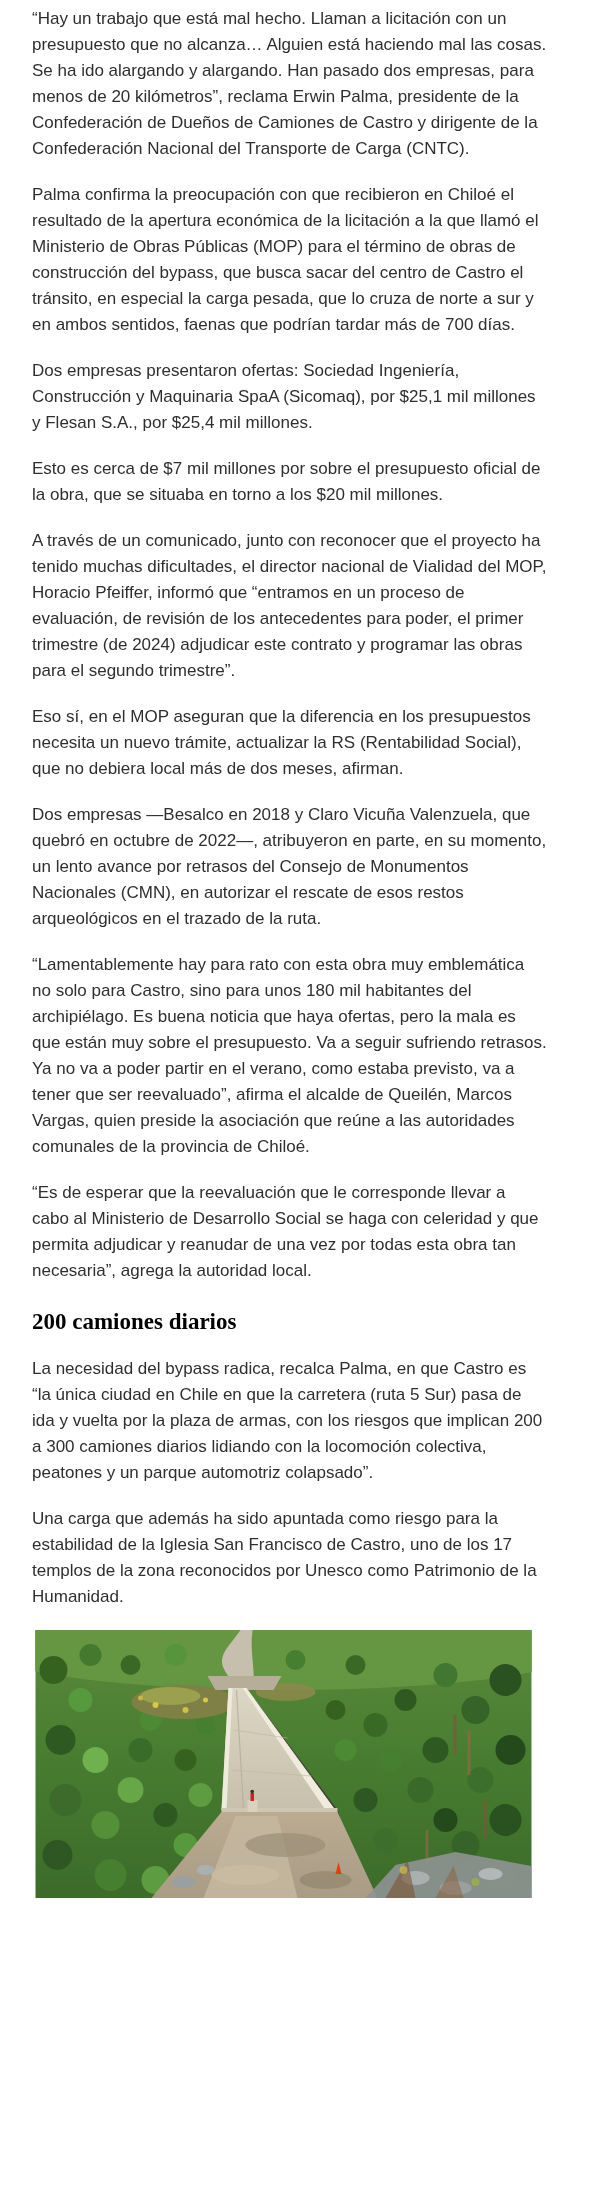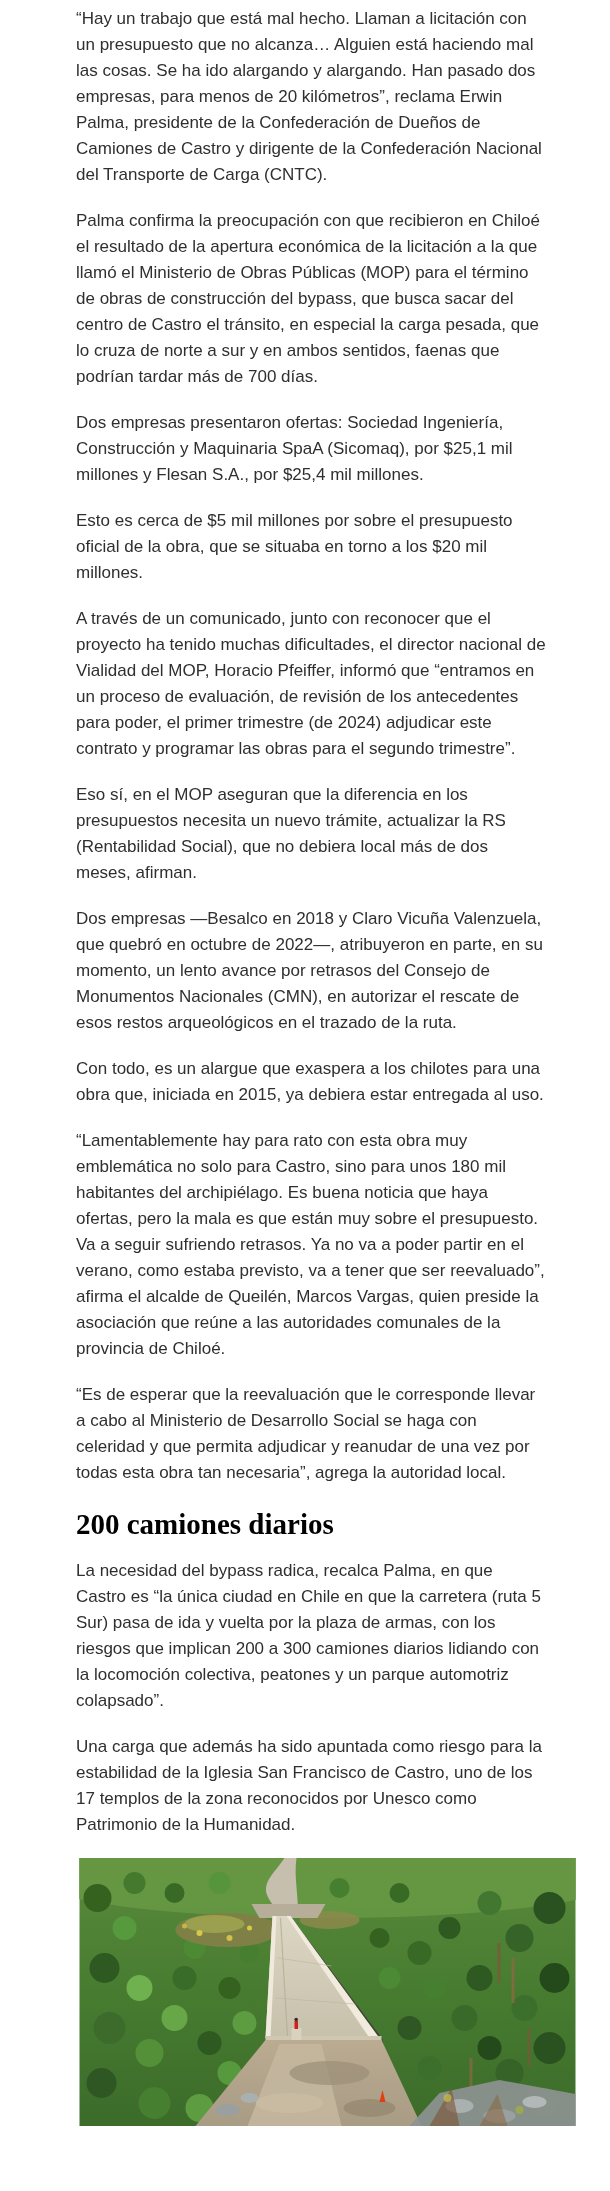--- a/index.html
+++ b/index.html
@@ -8,34 +8,34 @@
     background: #ffffff;
   }
   body {
     width: 610px;
     min-height: 2191px;
     font-family: "Liberation Sans", sans-serif;
   }
   main.article-body {
     box-sizing: border-box;
     width: 610px;
-    padding: 6px 63px 13px 76px;
+    padding: 6px 63px 13px 32px;
   }
   p.body-paragraph {
     margin: 0 0 20px 0;
     font-size: 17px;
     line-height: 26px;
     color: #2f2f2f;
     text-align: left;
   }
   h2.section-heading {
     margin: 2px 0 16px 0;
     font-family: "Liberation Serif", serif;
     font-weight: bold;
-    font-size: 29px;
+    font-size: 23px;
     line-height: 36px;
     color: #000000;
   }
   figure.article-figure {
     margin: 0;
     padding: 0;
     width: 497px;
     height: 268px;
     overflow: hidden;
     line-height: 0;
@@ -44,25 +44,24 @@
   figure.article-figure svg { display: block; }
 </style>
 </head>
 <body>
 
 <main class="article-body">
 
   <p class="body-paragraph">“Hay un trabajo que está mal hecho. Llaman a licitación con un presupuesto que no alcanza… Alguien está haciendo mal las cosas. Se ha ido alargando y alargando. Han pasado dos empresas, para menos de 20 kilómetros”, reclama Erwin Palma, presidente de la Confederación de Dueños de Camiones de Castro y dirigente de la Confederación Nacional del Transporte de Carga (CNTC).</p>
   <p class="body-paragraph">Palma confirma la preocupación con que recibieron en Chiloé el resultado de la apertura económica de la licitación a la que llamó el Ministerio de Obras Públicas (MOP) para el término de obras de construcción del bypass, que busca sacar del centro de Castro el tránsito, en especial la carga pesada, que lo cruza de norte a sur y en ambos sentidos, faenas que podrían tardar más de 700 días.</p>
   <p class="body-paragraph">Dos empresas presentaron ofertas: Sociedad Ingeniería, Construcción y Maquinaria SpaA (Sicomaq), por $25,1 mil millones y Flesan S.A., por $25,4 mil millones.</p>
-  <p class="body-paragraph">Esto es cerca de $5 mil millones por sobre el presupuesto oficial de la obra, que se situaba en torno a los $20 mil millones.</p>
+  <p class="body-paragraph">Esto es cerca de $7 mil millones por sobre el presupuesto oficial de la obra, que se situaba en torno a los $20 mil millones.</p>
   <p class="body-paragraph">A través de un comunicado, junto con reconocer que el proyecto ha tenido muchas dificultades, el director nacional de Vialidad del MOP, Horacio Pfeiffer, informó que “entramos en un proceso de evaluación, de revisión de los antecedentes para poder, el primer trimestre (de 2024) adjudicar este contrato y programar las obras para el segundo trimestre”.</p>
   <p class="body-paragraph">Eso sí, en el MOP aseguran que la diferencia en los presupuestos necesita un nuevo trámite, actualizar la RS (Rentabilidad Social), que no debiera local más de dos meses, afirman.</p>
   <p class="body-paragraph">Dos empresas —Besalco en 2018 y Claro Vicuña Valenzuela, que quebró en octubre de 2022—, atribuyeron en parte, en su momento, un lento avance por retrasos del Consejo de Monumentos Nacionales (CMN), en autorizar el rescate de esos restos arqueológicos en el trazado de la ruta.</p>
-  <p class="body-paragraph">Con todo, es un alargue que exaspera a los chilotes para una obra que, iniciada en 2015, ya debiera estar entregada al uso.</p>
   <p class="body-paragraph">“Lamentablemente hay para rato con esta obra muy emblemática no solo para Castro, sino para unos 180 mil habitantes del archipiélago. Es buena noticia que haya ofertas, pero la mala es que están muy sobre el presupuesto. Va a seguir sufriendo retrasos. Ya no va a poder partir en el verano, como estaba previsto, va a tener que ser reevaluado”, afirma el alcalde de Queilén, Marcos Vargas, quien preside la asociación que reúne a las autoridades comunales de la provincia de Chiloé.</p>
   <p class="body-paragraph">“Es de esperar que la reevaluación que le corresponde llevar a cabo al Ministerio de Desarrollo Social se haga con celeridad y que permita adjudicar y reanudar de una vez por todas esta obra tan necesaria”, agrega la autoridad local.</p>
 
   <h2 class="section-heading">200 camiones diarios</h2>
 
   <p class="body-paragraph">La necesidad del bypass radica, recalca Palma, en que Castro es “la única ciudad en Chile en que la carretera (ruta 5 Sur) pasa de ida y vuelta por la plaza de armas, con los riesgos que implican 200 a 300 camiones diarios lidiando con la locomoción colectiva, peatones y un parque automotriz colapsado”.</p>
   <p class="body-paragraph">Una carga que además ha sido apuntada como riesgo para la estabilidad de la Iglesia San Francisco de Castro, uno de los 17 templos de la zona reconocidos por Unesco como Patrimonio de la Humanidad.</p>
 
   <figure class="article-figure" role="img" aria-label="Vista aérea del viaducto de hormigón inconcluso del bypass de Castro, rodeado de bosque, con acopio de áridos al término de la losa">
     <svg width="497" height="268" viewBox="0 0 496 268" xmlns="http://www.w3.org/2000/svg">

